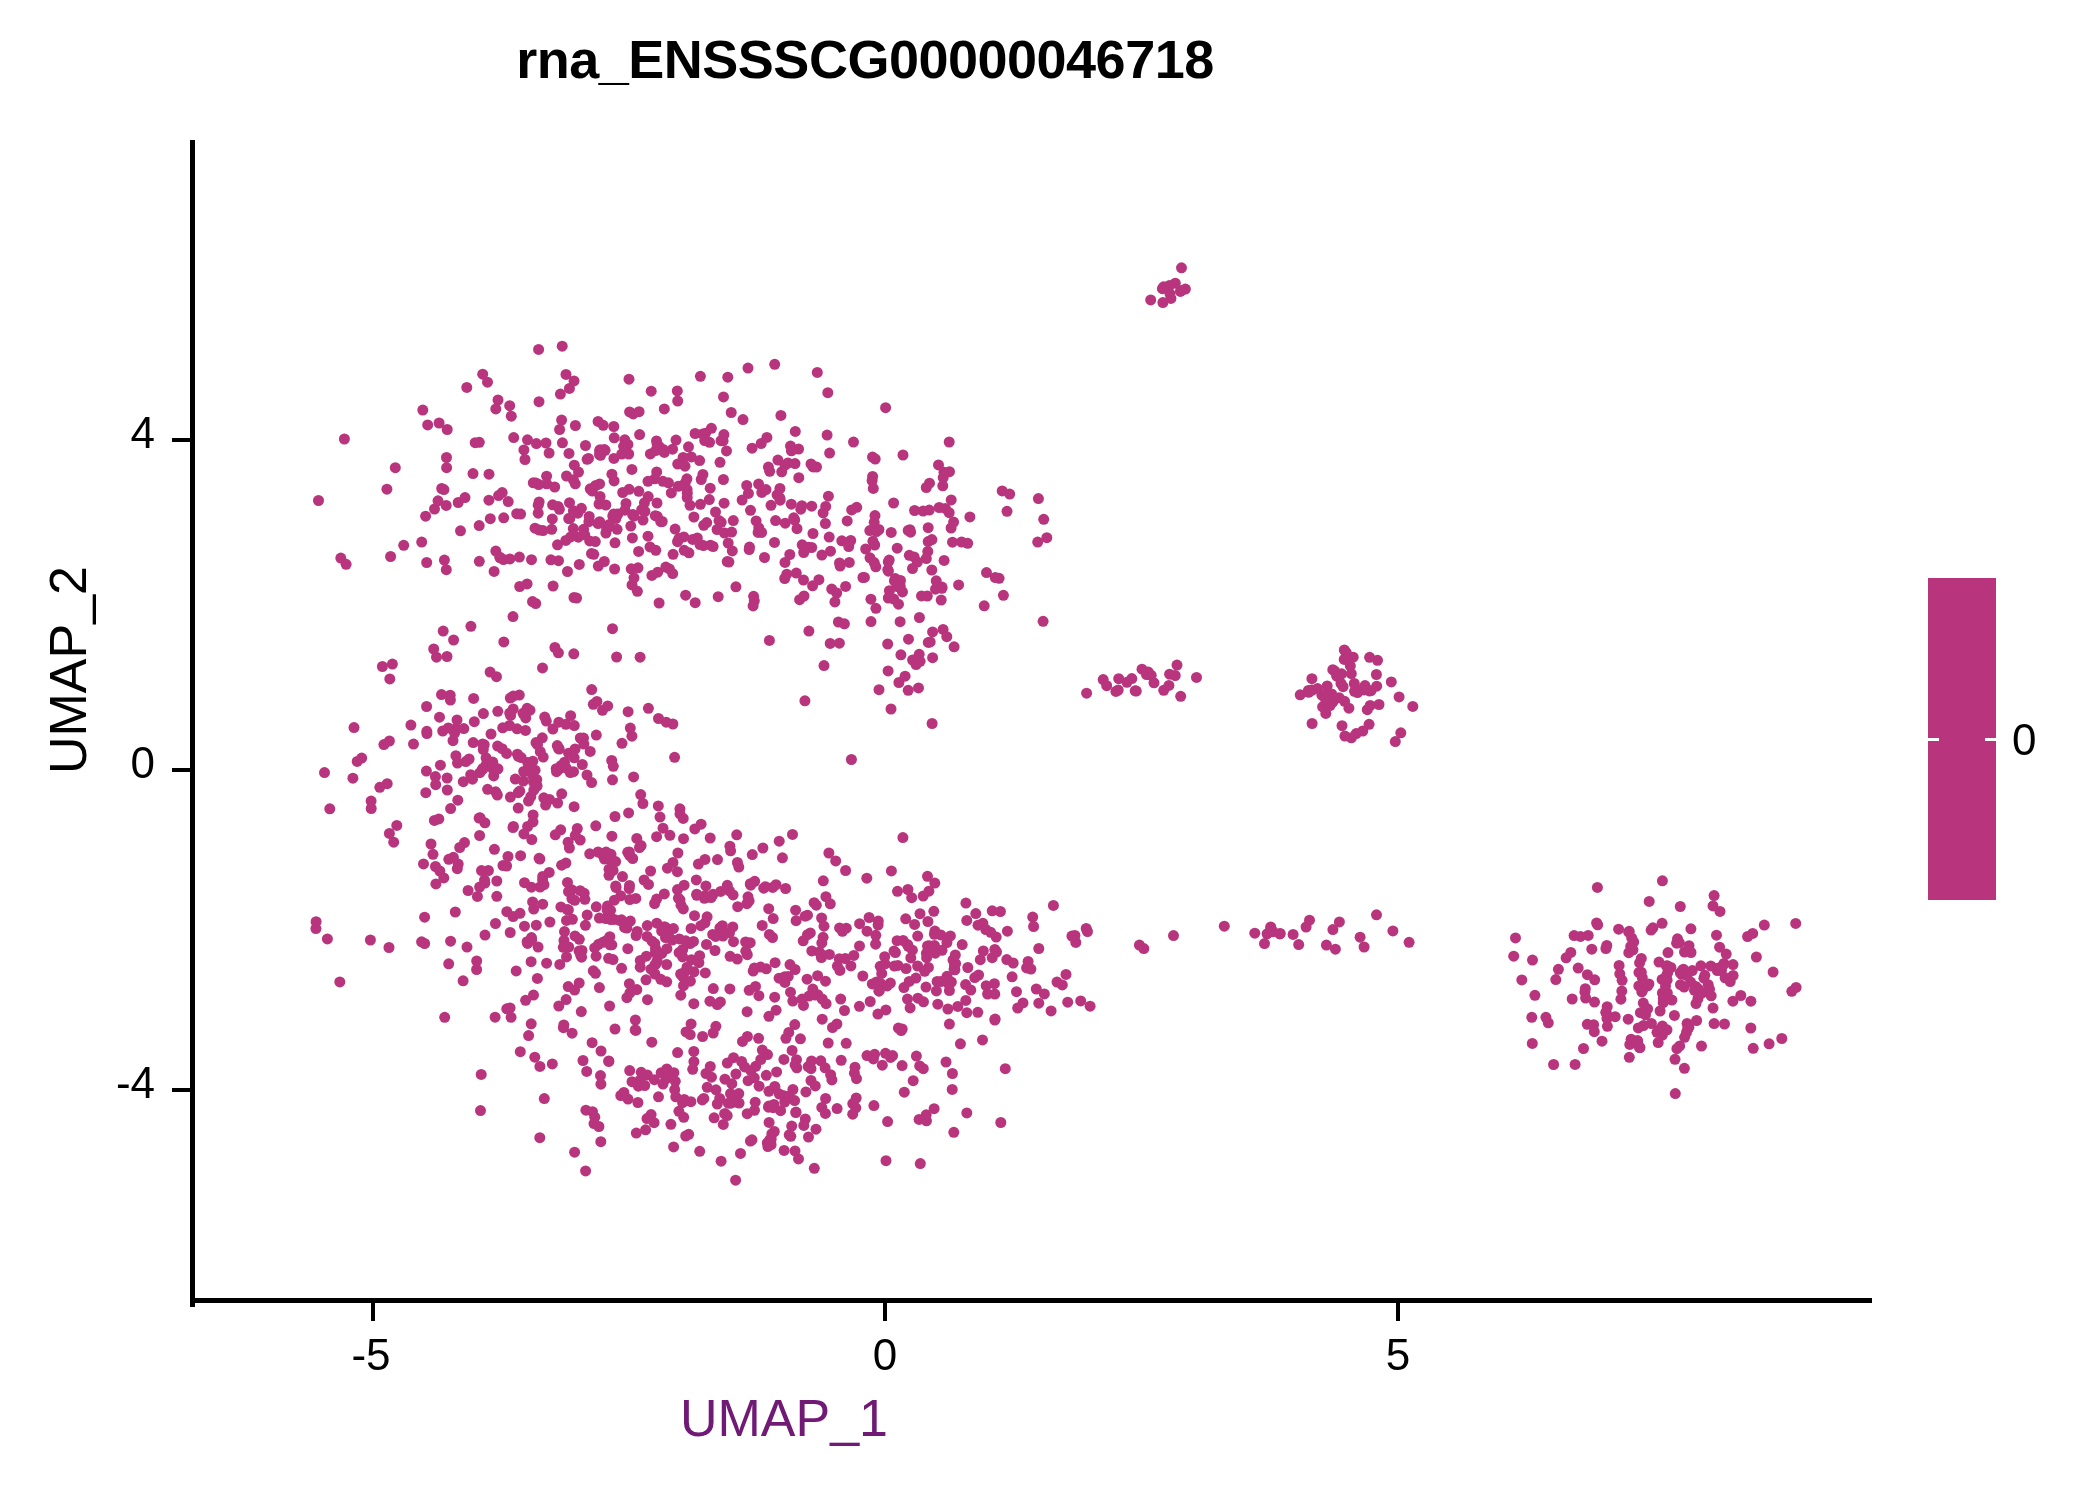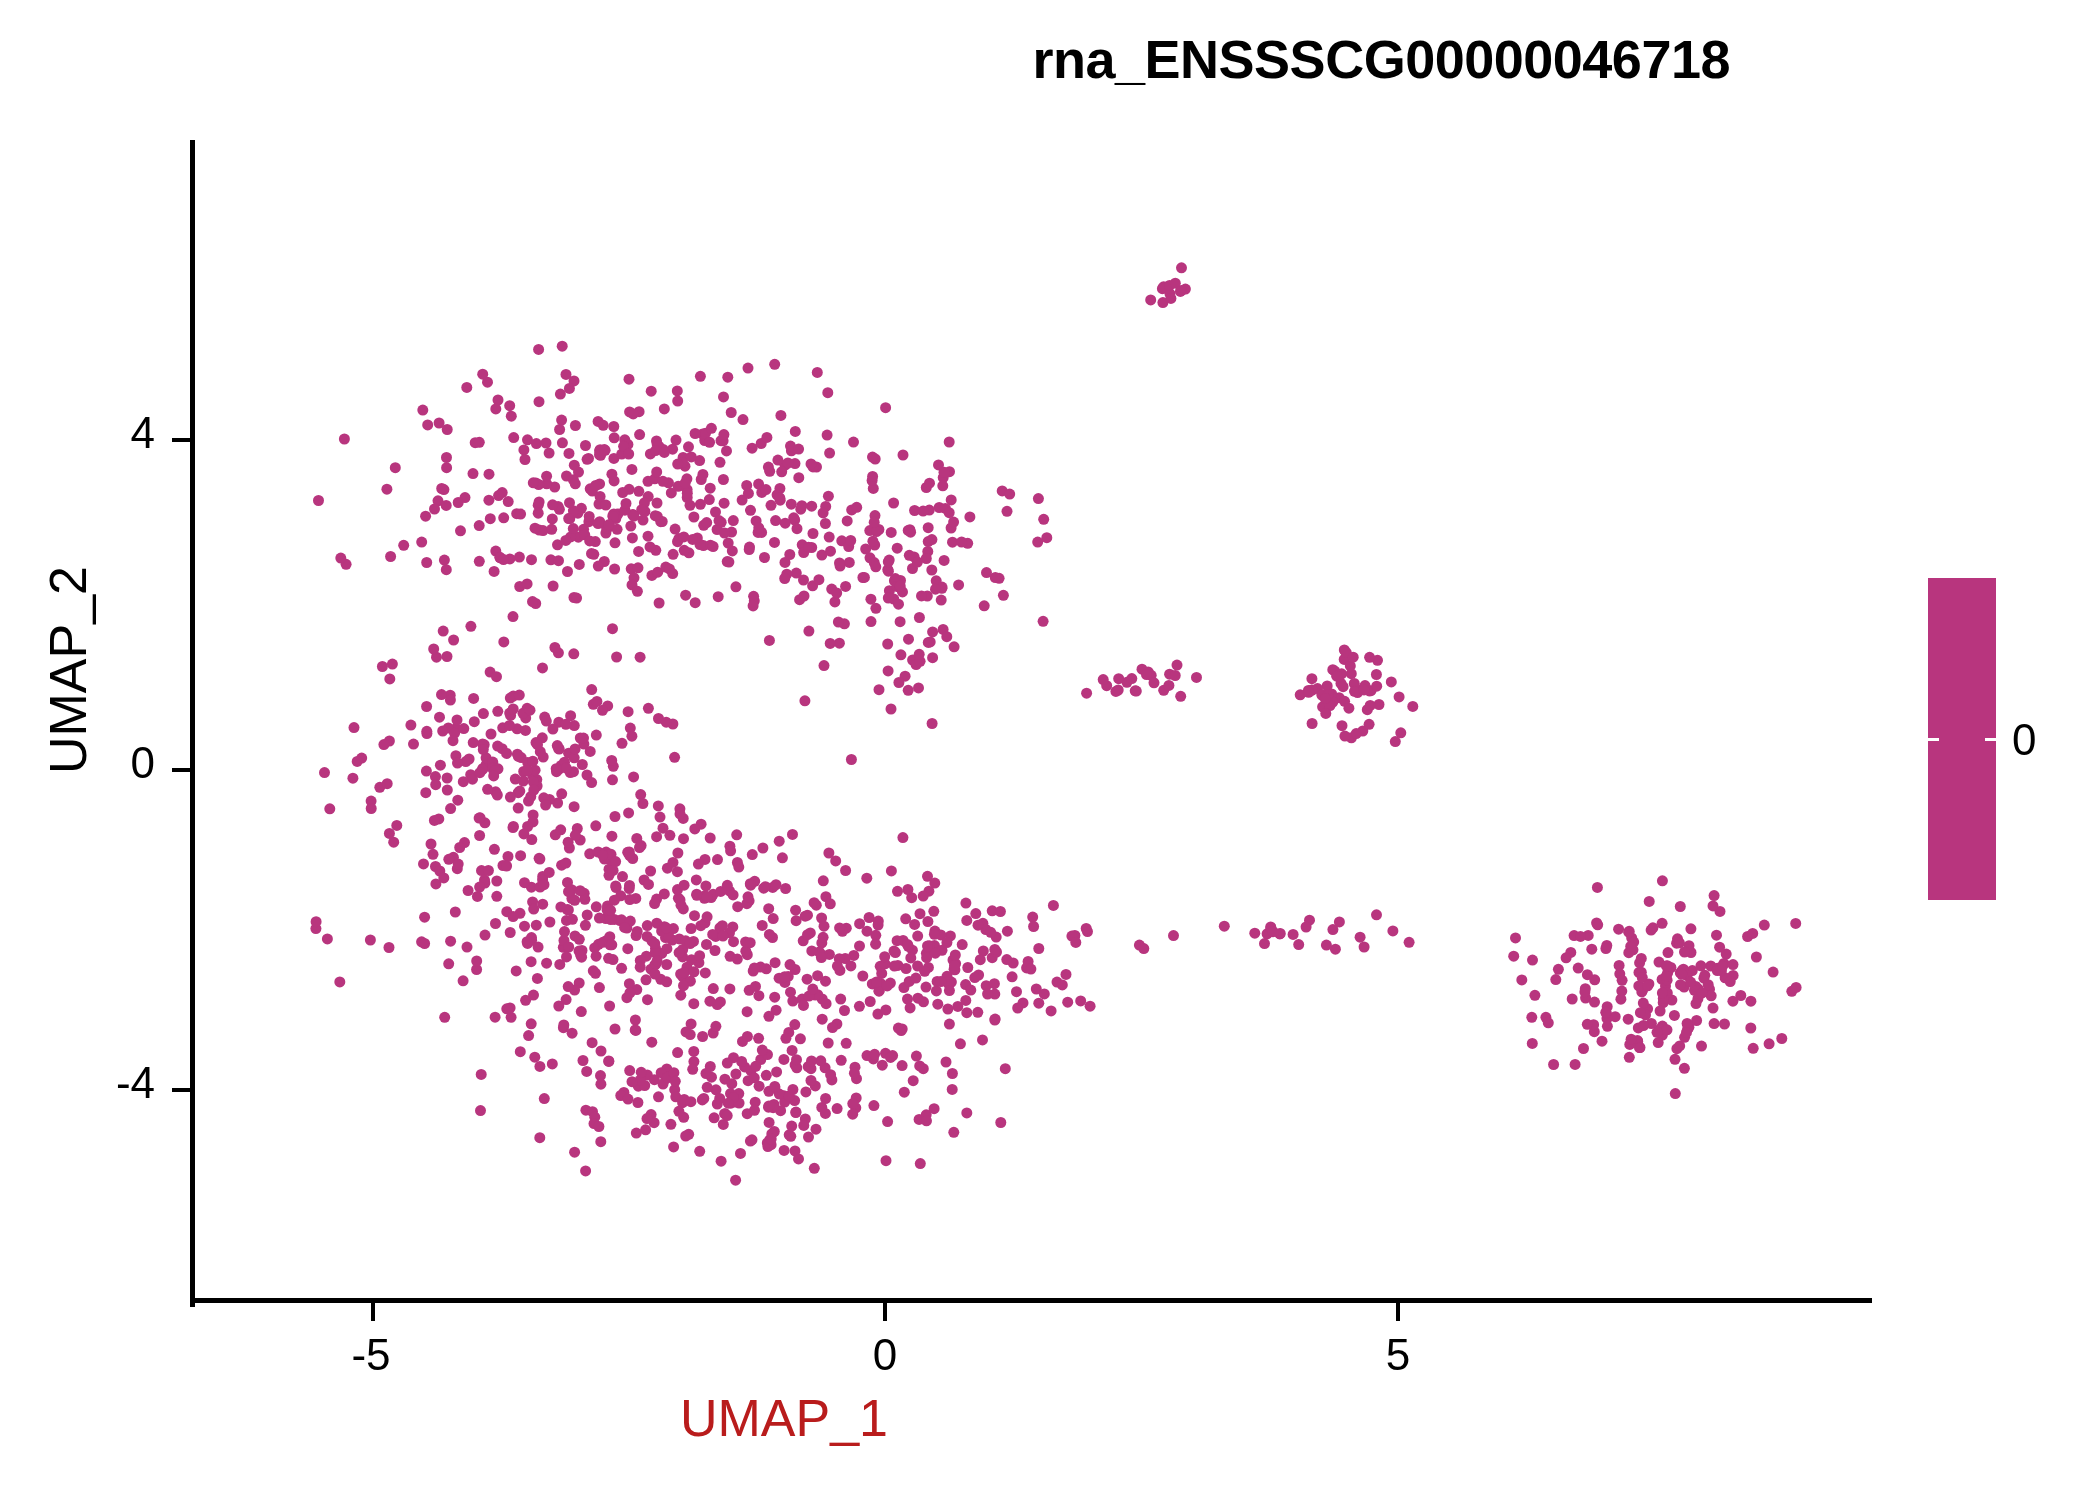--- a/index.html
+++ b/index.html
@@ -23,21 +23,21 @@
     height: 1500px;
     background: #ffffff;
   }
 
   
   #plot-title {
     position: absolute;
     left: 0;
     top: 28px;
     width: 1730px;
-    text-align: right;
+    text-align: center;
     font-size: 54px;
     font-weight: bold;
     color: #000000;
     letter-spacing: -0.5px;
     white-space: nowrap;
   }
   #axis-line-y {
     position: absolute;
     left: 190px;
     top: 140px;
@@ -97,21 +97,21 @@
     transform-origin: center center;
     white-space: nowrap;
   }
   #xlabel {
     position: absolute;
     left: 194px;
     top: 1388px;
     width: 1180px;
     text-align: center;
     font-size: 52px;
-    color: #b91c1c;
+    color: #701a75;
     white-space: nowrap;
   }
 
   
   #scatter-svg {
     position: absolute;
     left: 0;
     top: 0;
     width: 2100px;
     height: 1500px;

